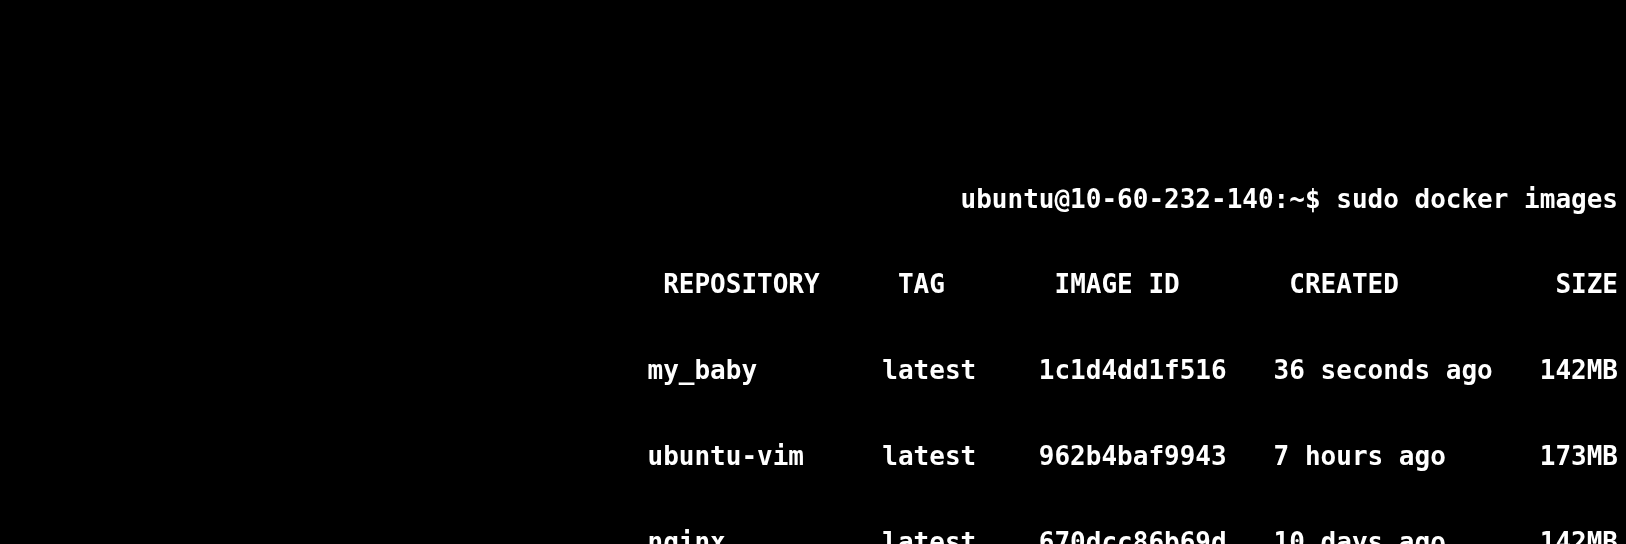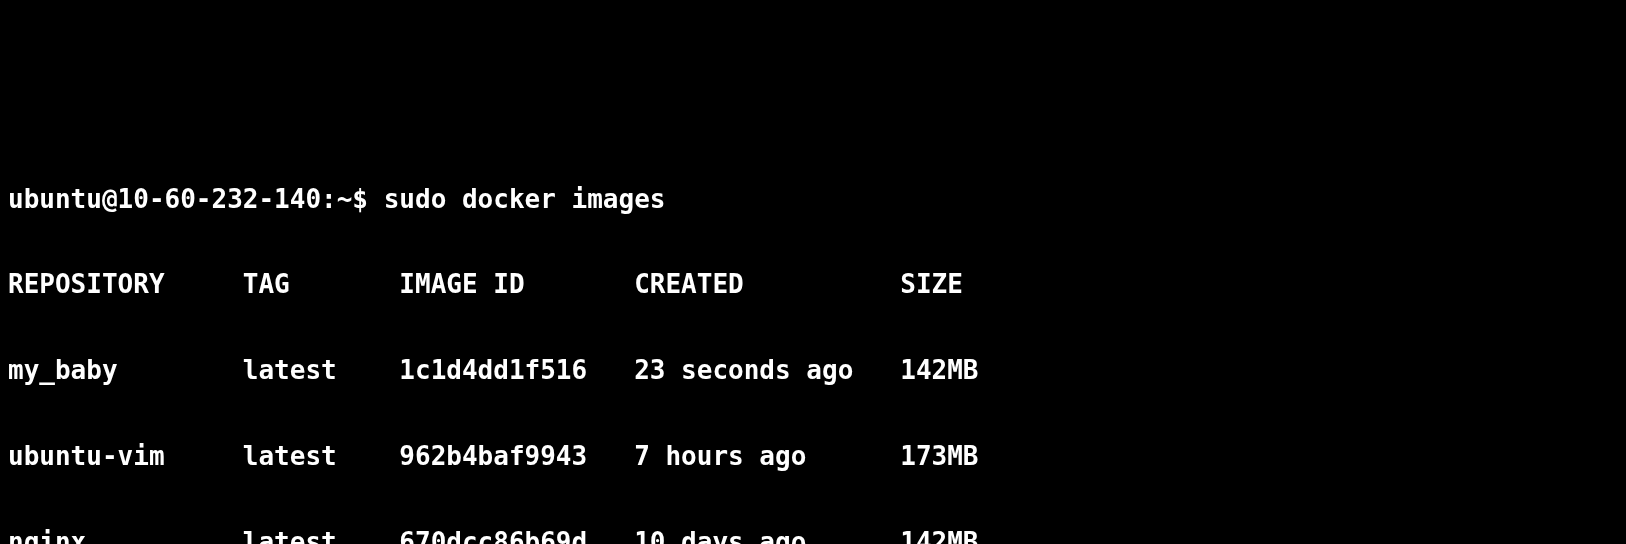--- a/index.html
+++ b/index.html
@@ -1,18 +1,19 @@
 <!DOCTYPE html>
 <html><head>
   <meta charset="utf-8">
   <style>
     * {
       margin: 0;
       padding: 0;
       box-sizing: border-box;
+      text-align: right;
     }
     body {
       background: #000;
       color: #fff;
       font-family: 'Menlo', 'Consolas', 'DejaVu Sans Mono', monospace;
       font-size: 26px;
       font-weight: bold;
       line-height: 1.65;
       padding: 6px 8px;
       width: 1626px;
@@ -24,21 +25,21 @@
       display: block;
     }
   </style>
 </head>
 <body>
 
 
 
 <span class="line"><span>ubuntu@10-60-232-140:~$ </span><span>sudo docker images</span></span>
 <span class="line">REPOSITORY     TAG       IMAGE ID       CREATED          SIZE</span>
-<span class="line">my_baby        latest    1c1d4dd1f516   23 seconds ago   142MB</span>
+<span class="line">my_baby        latest    1c1d4dd1f516   36 seconds ago   142MB</span>
 <span class="line">ubuntu-vim     latest    962b4baf9943   7 hours ago      173MB</span>
 <span class="line">nginx          latest    670dcc86b69d   10 days ago      142MB</span>
 
 
 
 
 
 
 
 

